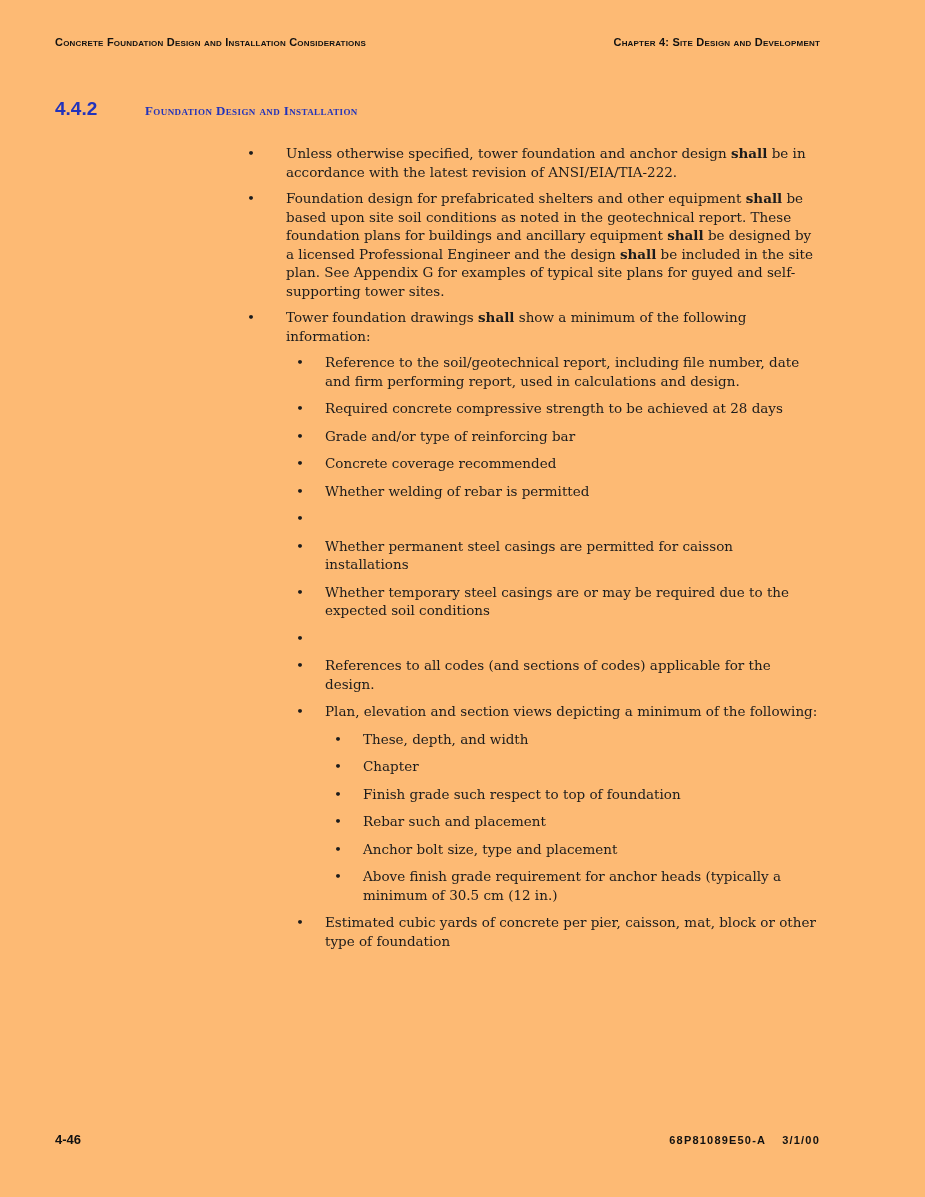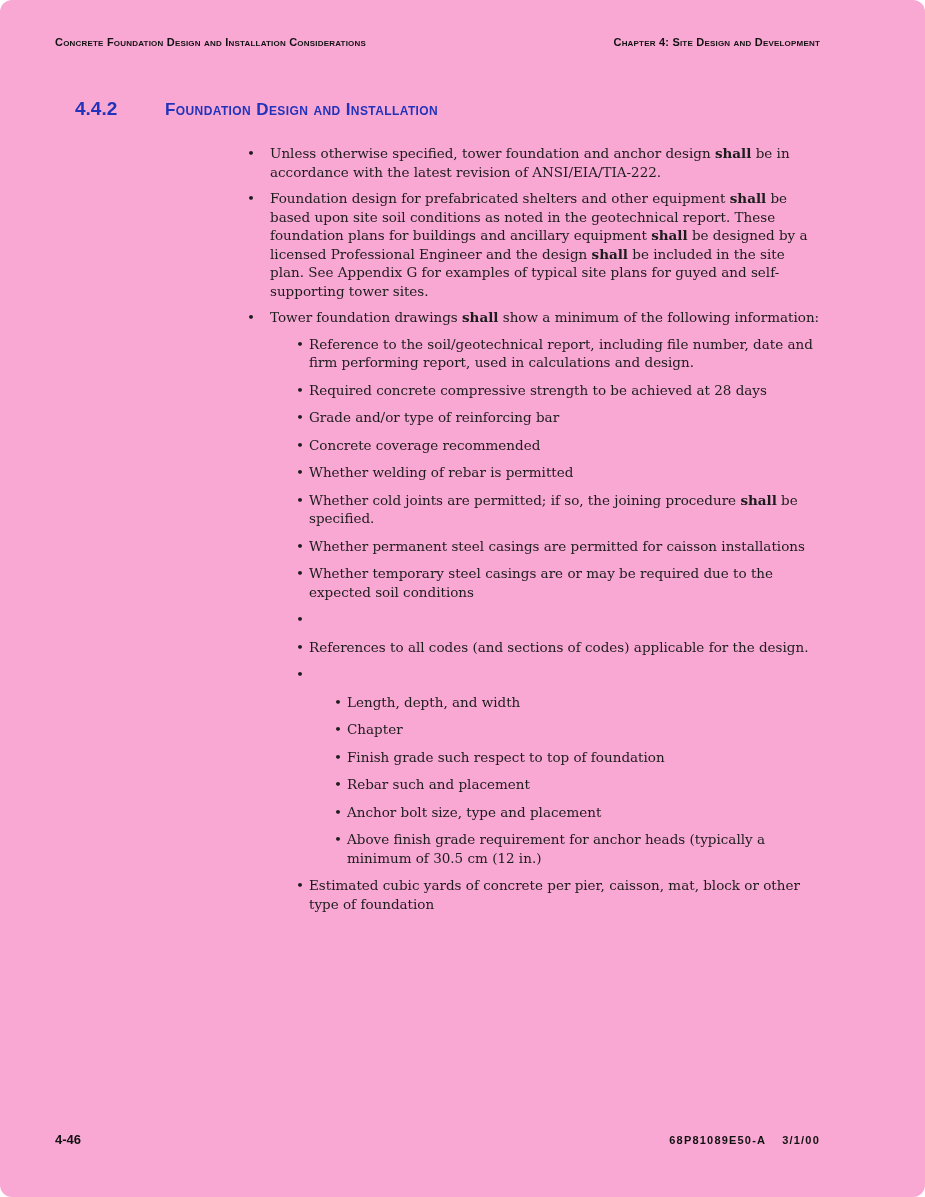--- a/index.html
+++ b/index.html
@@ -3,27 +3,26 @@
 <meta charset="utf-8">
 <style>
   :root{
     --heading-blue:#2233bb;
     --body-ink:#1c1c1c;
   }
   html,body{margin:0;padding:0;background:#ffffff;}
   .page{
     position:relative;
     width:925px;height:1197px;
-    background:#f9a8d4;
+    background:#fdba74;
     box-sizing:border-box;
     padding:36px 105px 0 55px;
     font-family:"DejaVu Serif", serif;
     color:var(--body-ink);
     overflow:hidden;
-    border-radius:12px;
   }
   .header{
     display:flex;
     justify-content:space-between;
     align-items:baseline;
     font-family:"Liberation Sans", sans-serif;
     font-weight:700;
     font-size:11px;
     font-variant:small-caps;
     letter-spacing:0.2px;
@@ -33,38 +32,38 @@
     margin-top:50px;
     color:var(--heading-blue);
     font-family:"Liberation Sans", sans-serif;
     font-weight:700;
     white-space:nowrap;
   }
   .section-number{
     display:inline-block;
     width:90px;
     font-size:19px;
-    margin-left:20px;
   }
   .section-title{
-    font-size:17px;
+    font-size:13px;
     font-variant:small-caps;
     letter-spacing:0.4px;
+    font-family:Liberation Serif, serif;
   }
   .content{
     margin-top:24px;
   }
   .bullet-row{
     display:flex;
     font-size:13.5px;
     line-height:18.5px;
     margin-bottom:8px;
   }
   .bullet-row .marker{flex:0 0 auto;}
-  .bullet-row .text{flex:1 1 auto;}
+  .bullet-row .text{flex:1 1 auto;margin-left:16px;}
   .level-1{padding-left:192px;}
   .level-1 .marker{width:23px;}
   .level-2{padding-left:241px;margin-bottom:9px;}
   .level-2 .marker{width:13px;}
   .level-3{padding-left:279px;margin-bottom:9px;}
   .level-3 .marker{width:13px;}
   .bullet-row b{font-weight:700;}
   .footer{
     position:absolute;
     left:55px;right:105px;bottom:50px;
@@ -130,43 +129,43 @@
       <div class="bullet-row level-2">
         <span class="marker">•</span>
         <span class="text"><span>Concrete coverage recommended</span></span>
       </div>
       <div class="bullet-row level-2">
         <span class="marker">•</span>
         <span class="text"><span>Whether welding of rebar is permitted</span></span>
       </div>
       <div class="bullet-row level-2">
         <span class="marker">•</span>
-        <span class="text"><span>Whether cold joints are permitted; if so, the joining procedure </span><b>shall</b><span> be specified.</span></span>
       </div>
       <div class="bullet-row level-2">
         <span class="marker">•</span>
         <span class="text"><span>Whether permanent steel casings are permitted for caisson installations</span></span>
       </div>
       <div class="bullet-row level-2">
         <span class="marker">•</span>
         <span class="text"><span>Whether temporary steel casings are or may be required due to the expected soil conditions</span></span>
       </div>
       <div class="bullet-row level-2">
         <span class="marker">•</span>
       </div>
       <div class="bullet-row level-2">
         <span class="marker">•</span>
         <span class="text"><span>References to all codes (and sections of codes) applicable for the design.</span></span>
       </div>
       <div class="bullet-row level-2">
         <span class="marker">•</span>
+        <span class="text"><span>Plan, elevation and section views depicting a minimum of the following:</span></span>
       </div>
       <div class="bullet-row level-3">
         <span class="marker">•</span>
-        <span class="text"><span>Length, depth, and width</span></span>
+        <span class="text"><span>These, depth, and width</span></span>
       </div>
       <div class="bullet-row level-3">
         <span class="marker">•</span>
         <span class="text"><span>Chapter</span></span>
       </div>
       <div class="bullet-row level-3">
         <span class="marker">•</span>
         <span class="text"><span>Finish grade such respect to top of foundation</span></span>
       </div>
       <div class="bullet-row level-3">

